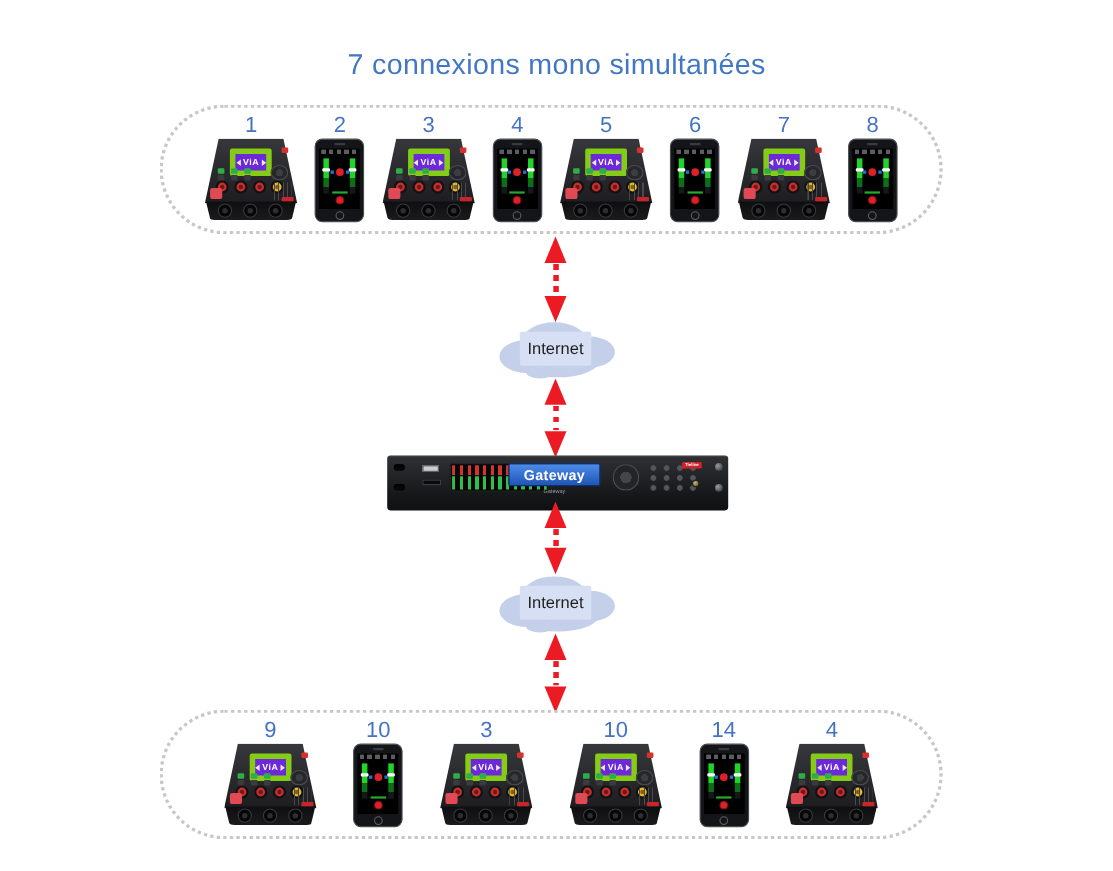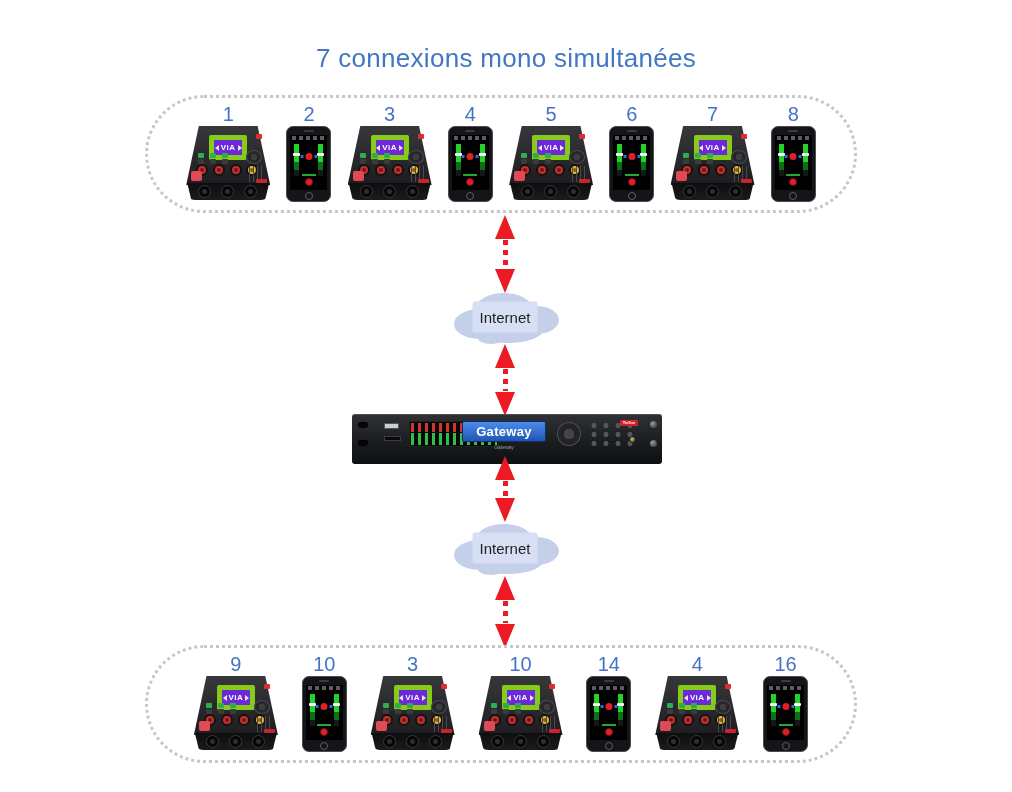--- a/index.html
+++ b/index.html
@@ -575,37 +575,14 @@
       <span class="knob k2"></span>
       <span class="knob k3"></span>
       <span class="knob k4"></span>
       <span class="c-redbtn"></span>
       <span class="c-pad"></span>
       <span class="c-faders"></span>
       <span class="c-tieline"></span>
     </div>
   </div>
 
-  <div class="cell">
-    <div class="num">16</div>
-    <div class="phone">
-      <span class="p-ear"></span>
-      <div class="p-screen">
-        <span class="p-topbar"></span>
-        <span class="p-meter l">
-              <i></i>
-            </span>
-        <span class="p-meter r">
-              <i></i>
-            </span>
-        <span class="p-mid">
-              <span class="b"></span>
-              <span class="r"></span>
-              <span class="b"></span>
-            </span>
-        <span class="p-green"></span>
-        <span class="p-rec"></span>
-      </div>
-      <span class="p-home"></span>
-    </div>
-  </div>
 </div>
 </div>
 
 </body></html>

